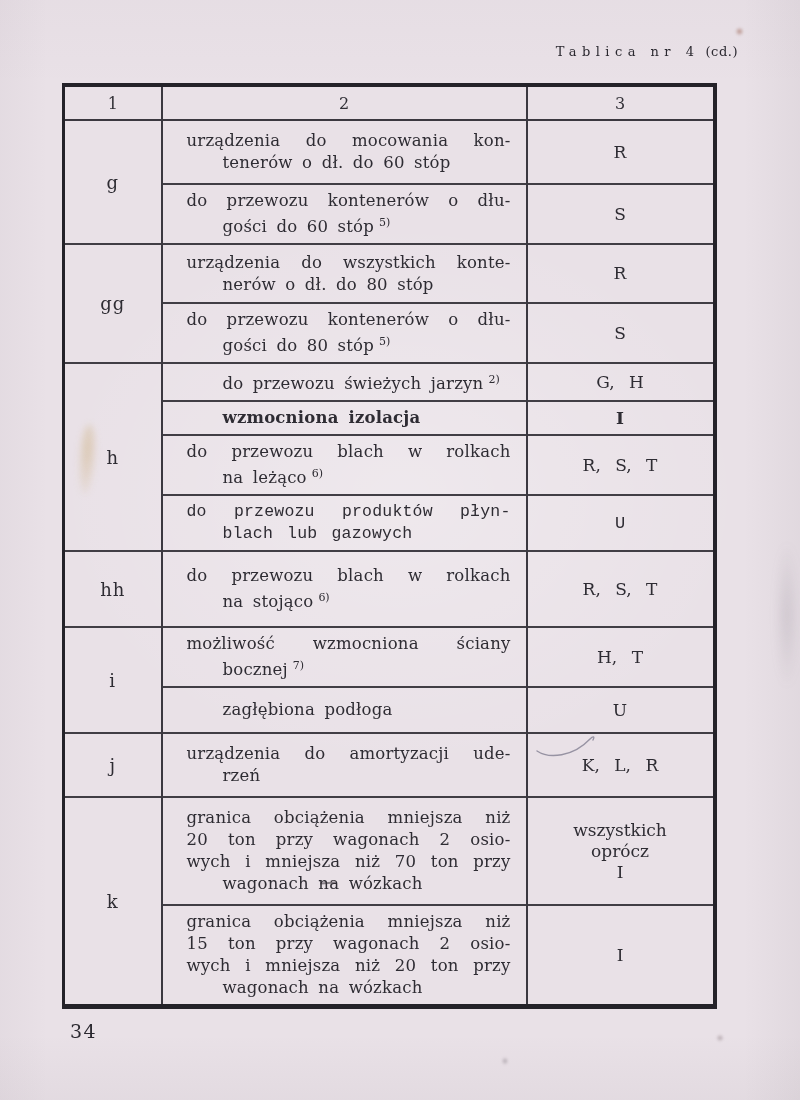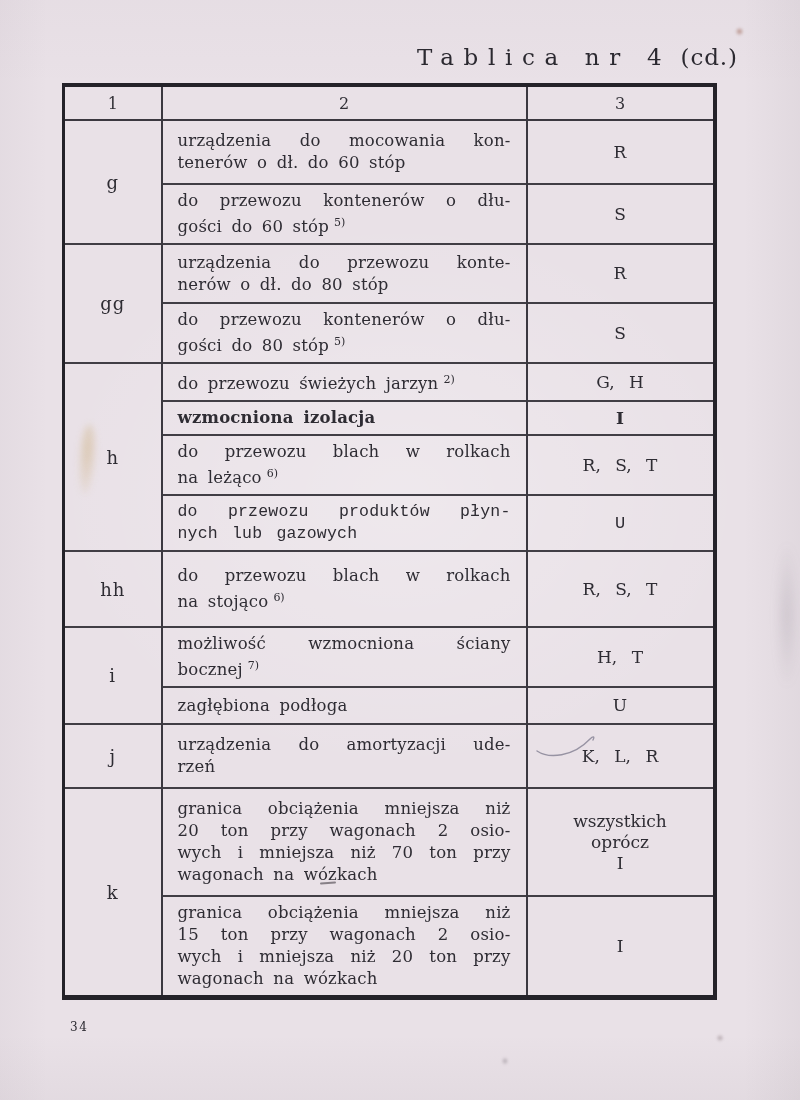--- a/index.html
+++ b/index.html
@@ -11,21 +11,21 @@
   }
   .page-shading{
     position:absolute;inset:0;pointer-events:none;
     background:
       linear-gradient(90deg, rgba(60,40,60,0.03), rgba(0,0,0,0) 6%, rgba(0,0,0,0) 93%, rgba(70,60,70,0.05)),
       linear-gradient(180deg, rgba(80,60,80,0.02), rgba(0,0,0,0) 8%, rgba(0,0,0,0) 94%, rgba(70,60,70,0.04)),
       radial-gradient(ellipse 500px 400px at 50% 45%, rgba(255,255,255,0.25), rgba(0,0,0,0) 70%);
   }
   .page-title{
     position:absolute;top:44px;right:62px;
-    font-size:23px;white-space:nowrap;color:#2b2930;
+    font-size:13px;white-space:nowrap;color:#2b2930;
   }
   .page-title .t-main{letter-spacing:0.42em;}
   .page-title .t-suffix{letter-spacing:0.04em;margin-left:2px;}
 
   .table-wrap{position:absolute;left:62px;top:83px;}
   table.data-table{
     border-collapse:collapse;table-layout:fixed;
     width:651px;
     border:3px solid #242229;
     border-top-width:4px;border-right-width:4px;border-bottom-width:5px;
@@ -38,43 +38,43 @@
     border-bottom:2px solid #3b3840;color:#323037;
   }
   thead th.hc1{border-right:2px solid #3b3840;}
   thead th.hc3{border-left:2px solid #3b3840;}
   tbody td{border-top:2px solid #413e45;vertical-align:middle;}
   td.cell-letter{
     border-right:2px solid #3b3840;text-align:center;
     font-size:18px;letter-spacing:1px;color:#2e2c33;
   }
   td.cell-desc{
-    padding:5px 15px 5px 15px;font-size:16.5px;line-height:22px;
+    padding:5px 15px 5px 24px;font-size:16.5px;line-height:22px;
     word-spacing:4px;letter-spacing:0.2px;color:#2e2c33;
   }
   td.cell-desc .dline{text-align:justify;text-align-last:justify;}
-  td.cell-desc .dline:last-child{text-align:right;text-align-last:left;}
+  td.cell-desc .dline:last-child{text-align:right;text-align-last:left;margin-left:36px;}
   td.cell-desc .fn{font-size:11px;vertical-align:6px;margin-left:5px;letter-spacing:0;}
   td.cell-code{
     border-left:2px solid #3b3840;text-align:center;font-size:17px;
     word-spacing:9px;line-height:21px;white-space:pre-line;color:#2e2c33;
   }
   
   tr[data-rowid="g-0"]{height:64px;} tr[data-rowid="g-1"]{height:56px;}
   tr[data-rowid="gg-0"]{height:59px;} tr[data-rowid="gg-1"]{height:55px;}
   tr[data-rowid="h-0"]{height:36px;} tr[data-rowid="h-1"]{height:32px;font-weight:bold;}
   tr[data-rowid="h-2"]{height:57px;} tr[data-rowid="h-3"]{height:54px;font-family:Liberation Mono, monospace;}
   tr[data-rowid="hh-0"]{height:76px;}
-  tr[data-rowid="i-0"]{height:55px;} tr[data-rowid="i-1"]{height:37px;}
+  tr[data-rowid="i-0"]{height:55px;} tr[data-rowid="i-1"]{height:46px;}
   tr[data-rowid="j-0"]{height:64px;}
   tr[data-rowid="k-0"]{height:108px;} tr[data-rowid="k-1"]{height:97px;}
 
   .page-number{
     position:absolute;left:70px;top:1020px;
-    font-size:12px;letter-spacing:1.5px;color:#2b2930;
+    font-size:19px;letter-spacing:1.5px;color:#2b2930;
   }
 
   
   .stain{position:absolute;pointer-events:none;border-radius:50%;}
   .stain-yellow{
     left:78px;top:424px;width:18px;height:72px;filter:blur(3px);
     background:radial-gradient(ellipse at 50% 35%, rgba(196,160,96,0.40), rgba(196,160,96,0.12) 60%, rgba(196,160,96,0) 75%);
     transform:rotate(4deg);
   }
   .stain-dot-tr{
@@ -135,21 +135,21 @@
         <tr data-rowid="g-1">
           <td class="cell-desc">
             <div class="dline">do przewozu kontenerów o dłu-</div>
             <div class="dline">gości do 60 stóp<span class="fn">5)</span></div>
           </td>
           <td class="cell-code">S</td>
         </tr>
         <tr data-rowid="gg-0">
           <td class="cell-letter" rowspan="2">gg</td>
           <td class="cell-desc">
-            <div class="dline">urządzenia do przewozu konte-</div>
+            <div class="dline">urządzenia do wszystkich konte-</div>
             <div class="dline">nerów o dł. do 80 stóp</div>
           </td>
           <td class="cell-code">R</td>
         </tr>
         <tr data-rowid="gg-1">
           <td class="cell-desc">
             <div class="dline">do przewozu kontenerów o dłu-</div>
             <div class="dline">gości do 80 stóp<span class="fn">5)</span></div>
           </td>
           <td class="cell-code">S</td>
@@ -170,21 +170,21 @@
         <tr data-rowid="h-2">
           <td class="cell-desc">
             <div class="dline">do przewozu blach w rolkach</div>
             <div class="dline">na leżąco<span class="fn">6)</span></div>
           </td>
           <td class="cell-code">R, S, T</td>
         </tr>
         <tr data-rowid="h-3">
           <td class="cell-desc">
             <div class="dline">do przewozu produktów płyn-</div>
-            <div class="dline">nych lub gazowych</div>
+            <div class="dline">blach lub gazowych</div>
           </td>
           <td class="cell-code">U</td>
         </tr>
         <tr data-rowid="hh-0">
           <td class="cell-letter" rowspan="1">hh</td>
           <td class="cell-desc">
             <div class="dline">do przewozu blach w rolkach</div>
             <div class="dline">na stojąco<span class="fn">6)</span></div>
           </td>
           <td class="cell-code">R, S, T</td>

